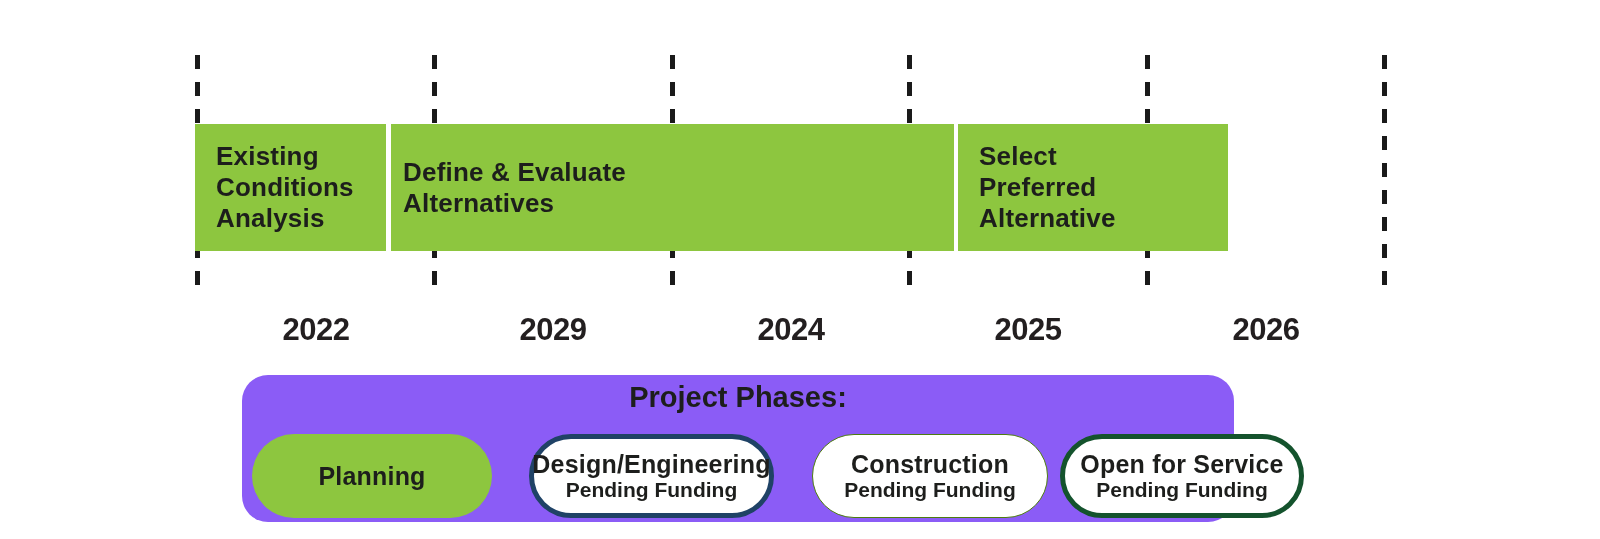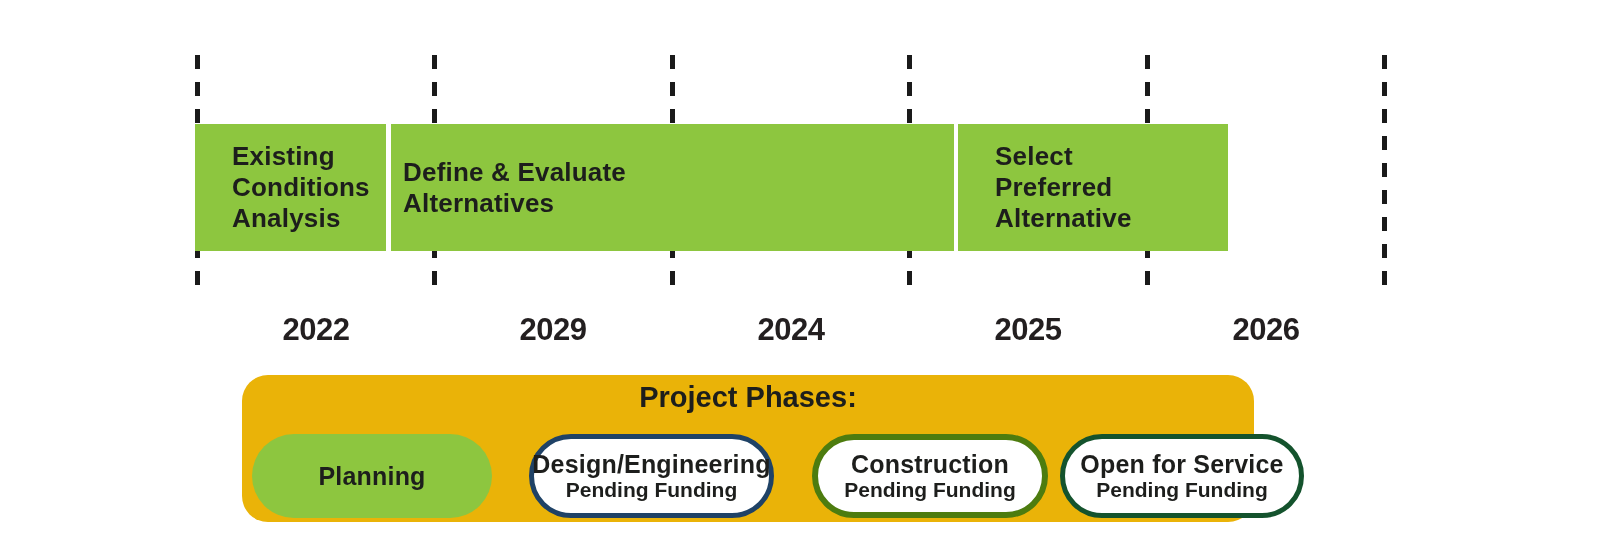--- a/index.html
+++ b/index.html
@@ -24,21 +24,21 @@
   .gl-3{left:907px;} .gl-4{left:1145px;} .gl-5{left:1382px;}
 
   
   .phase-bar{
     position:absolute;
     top:124px;height:127px;
     background:#8dc63f;
     z-index:2;
     display:flex;align-items:center;
     box-sizing:border-box;
-    padding-left:37px;padding-right:8px;
+    padding-left:21px;padding-right:8px;
   }
   .phase-bar .bar-label{
     font-size:26px;line-height:31px;
     font-weight:600;
     color:#1d1e1c;
     white-space:pre-line;
     letter-spacing:0.2px;
   }
   .bar-0{left:195px;width:191px;}
   .bar-1{left:391px;width:563px;padding-left:12px;}
@@ -53,24 +53,23 @@
     letter-spacing:-0.5px;
     color:#231f20;
   }
   .yr-0{left:236px;} .yr-1{left:473px;} .yr-2{left:711px;}
   .yr-3{left:948px;} .yr-4{left:1186px;}
 
   
   .legend-panel{
     position:absolute;
     left:242px;top:375px;width:992px;height:147px;
-    background:#eab308;
+    background:#8b5cf6;
     border-radius:26px;
     z-index:3;
-    padding-left:20px;
   }
   .legend-title{
     position:absolute;
     left:0;right:0;top:6px;
     text-align:center;
     font-size:29px;font-weight:700;
     color:#1d1e1c;
   }
   .pill{
     position:absolute;
@@ -89,21 +88,21 @@
     color:#1d1e1c;line-height:28px;
     letter-spacing:0.2px;
   }
   .pill .pill-sublabel{
     font-size:21px;font-weight:700;
     color:#1d1e1c;line-height:24px;
   }
   .pill .pill-sublabel:empty{display:none;}
   .pill-0{left:10px;width:240px;background:#8dc63f;border:none;}
   .pill-1{left:287px;width:245px;border:5px solid #1f4266;}
-  .pill-2{left:570px;width:236px;border:6px solid #4d7c0f;}
+  .pill-2{left:570px;width:236px;border:1px solid #4d7c0f;}
   .pill-3{left:818px;width:244px;border:5px solid #14532d;}
 </style>
 </head>
 <body>
 
 <div class="canvas">
 
   <div class="gridline gl-0"></div>
   <div class="gridline gl-1"></div>
   <div class="gridline gl-2"></div>

